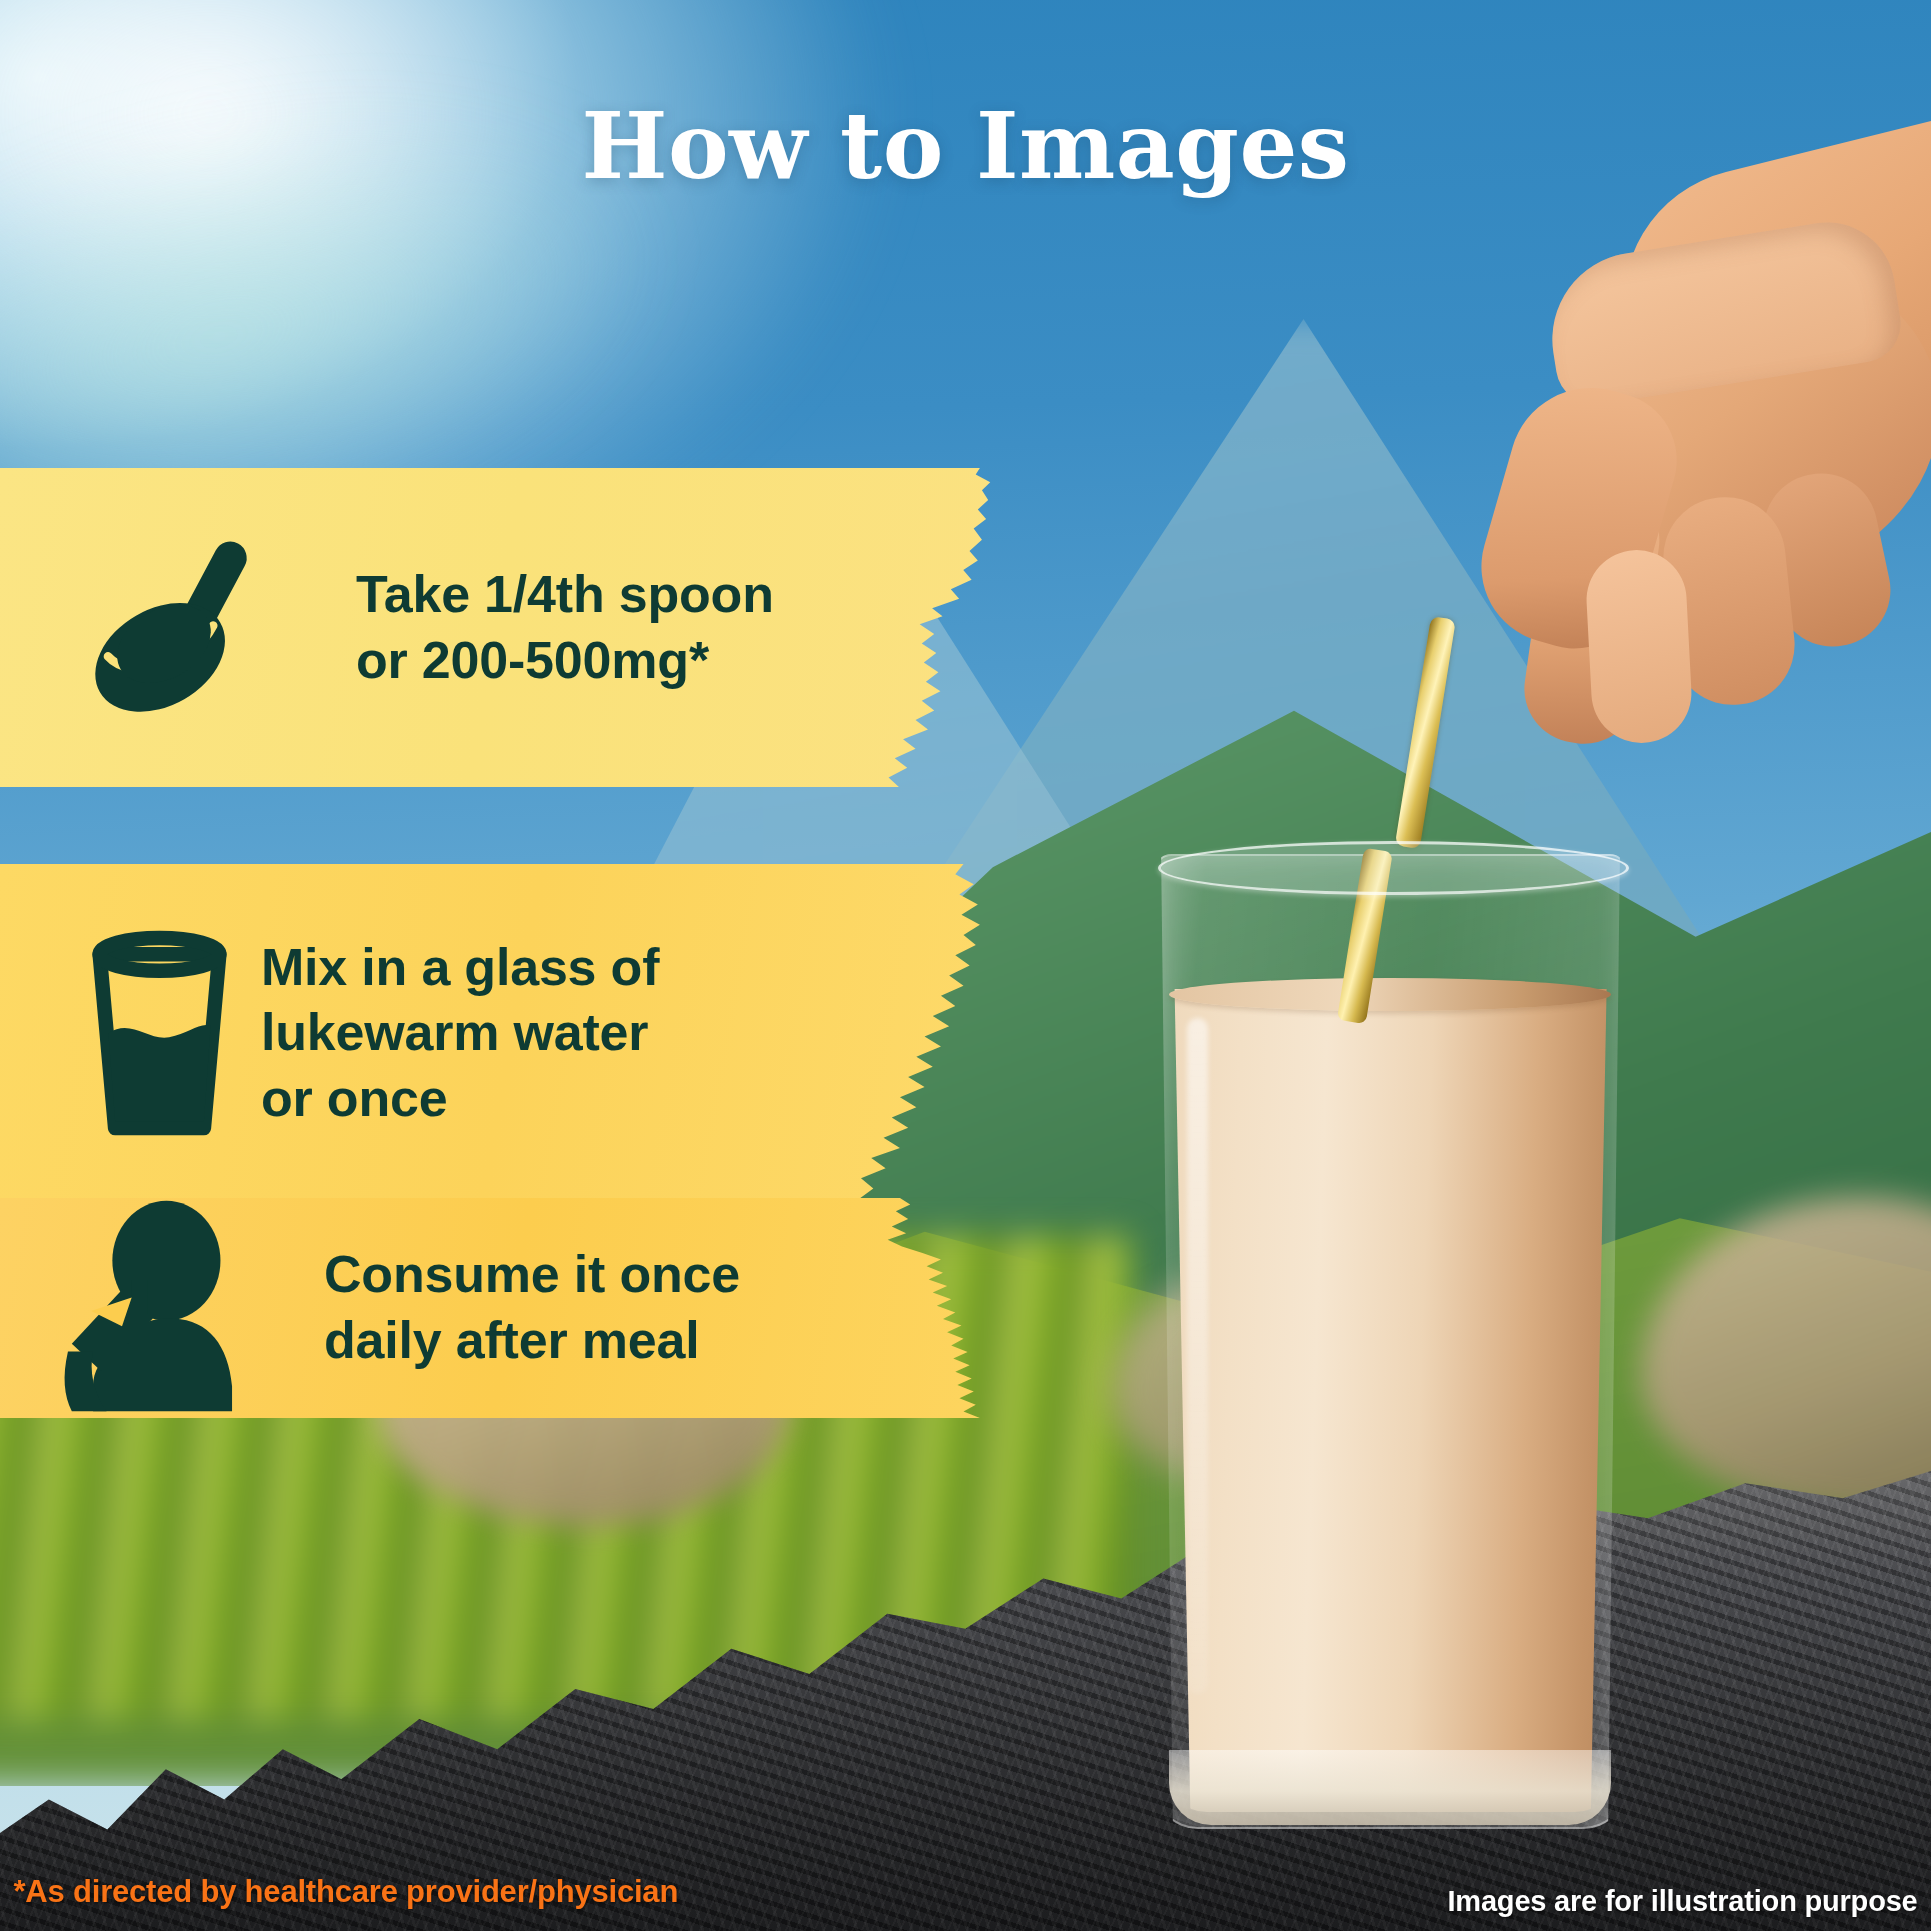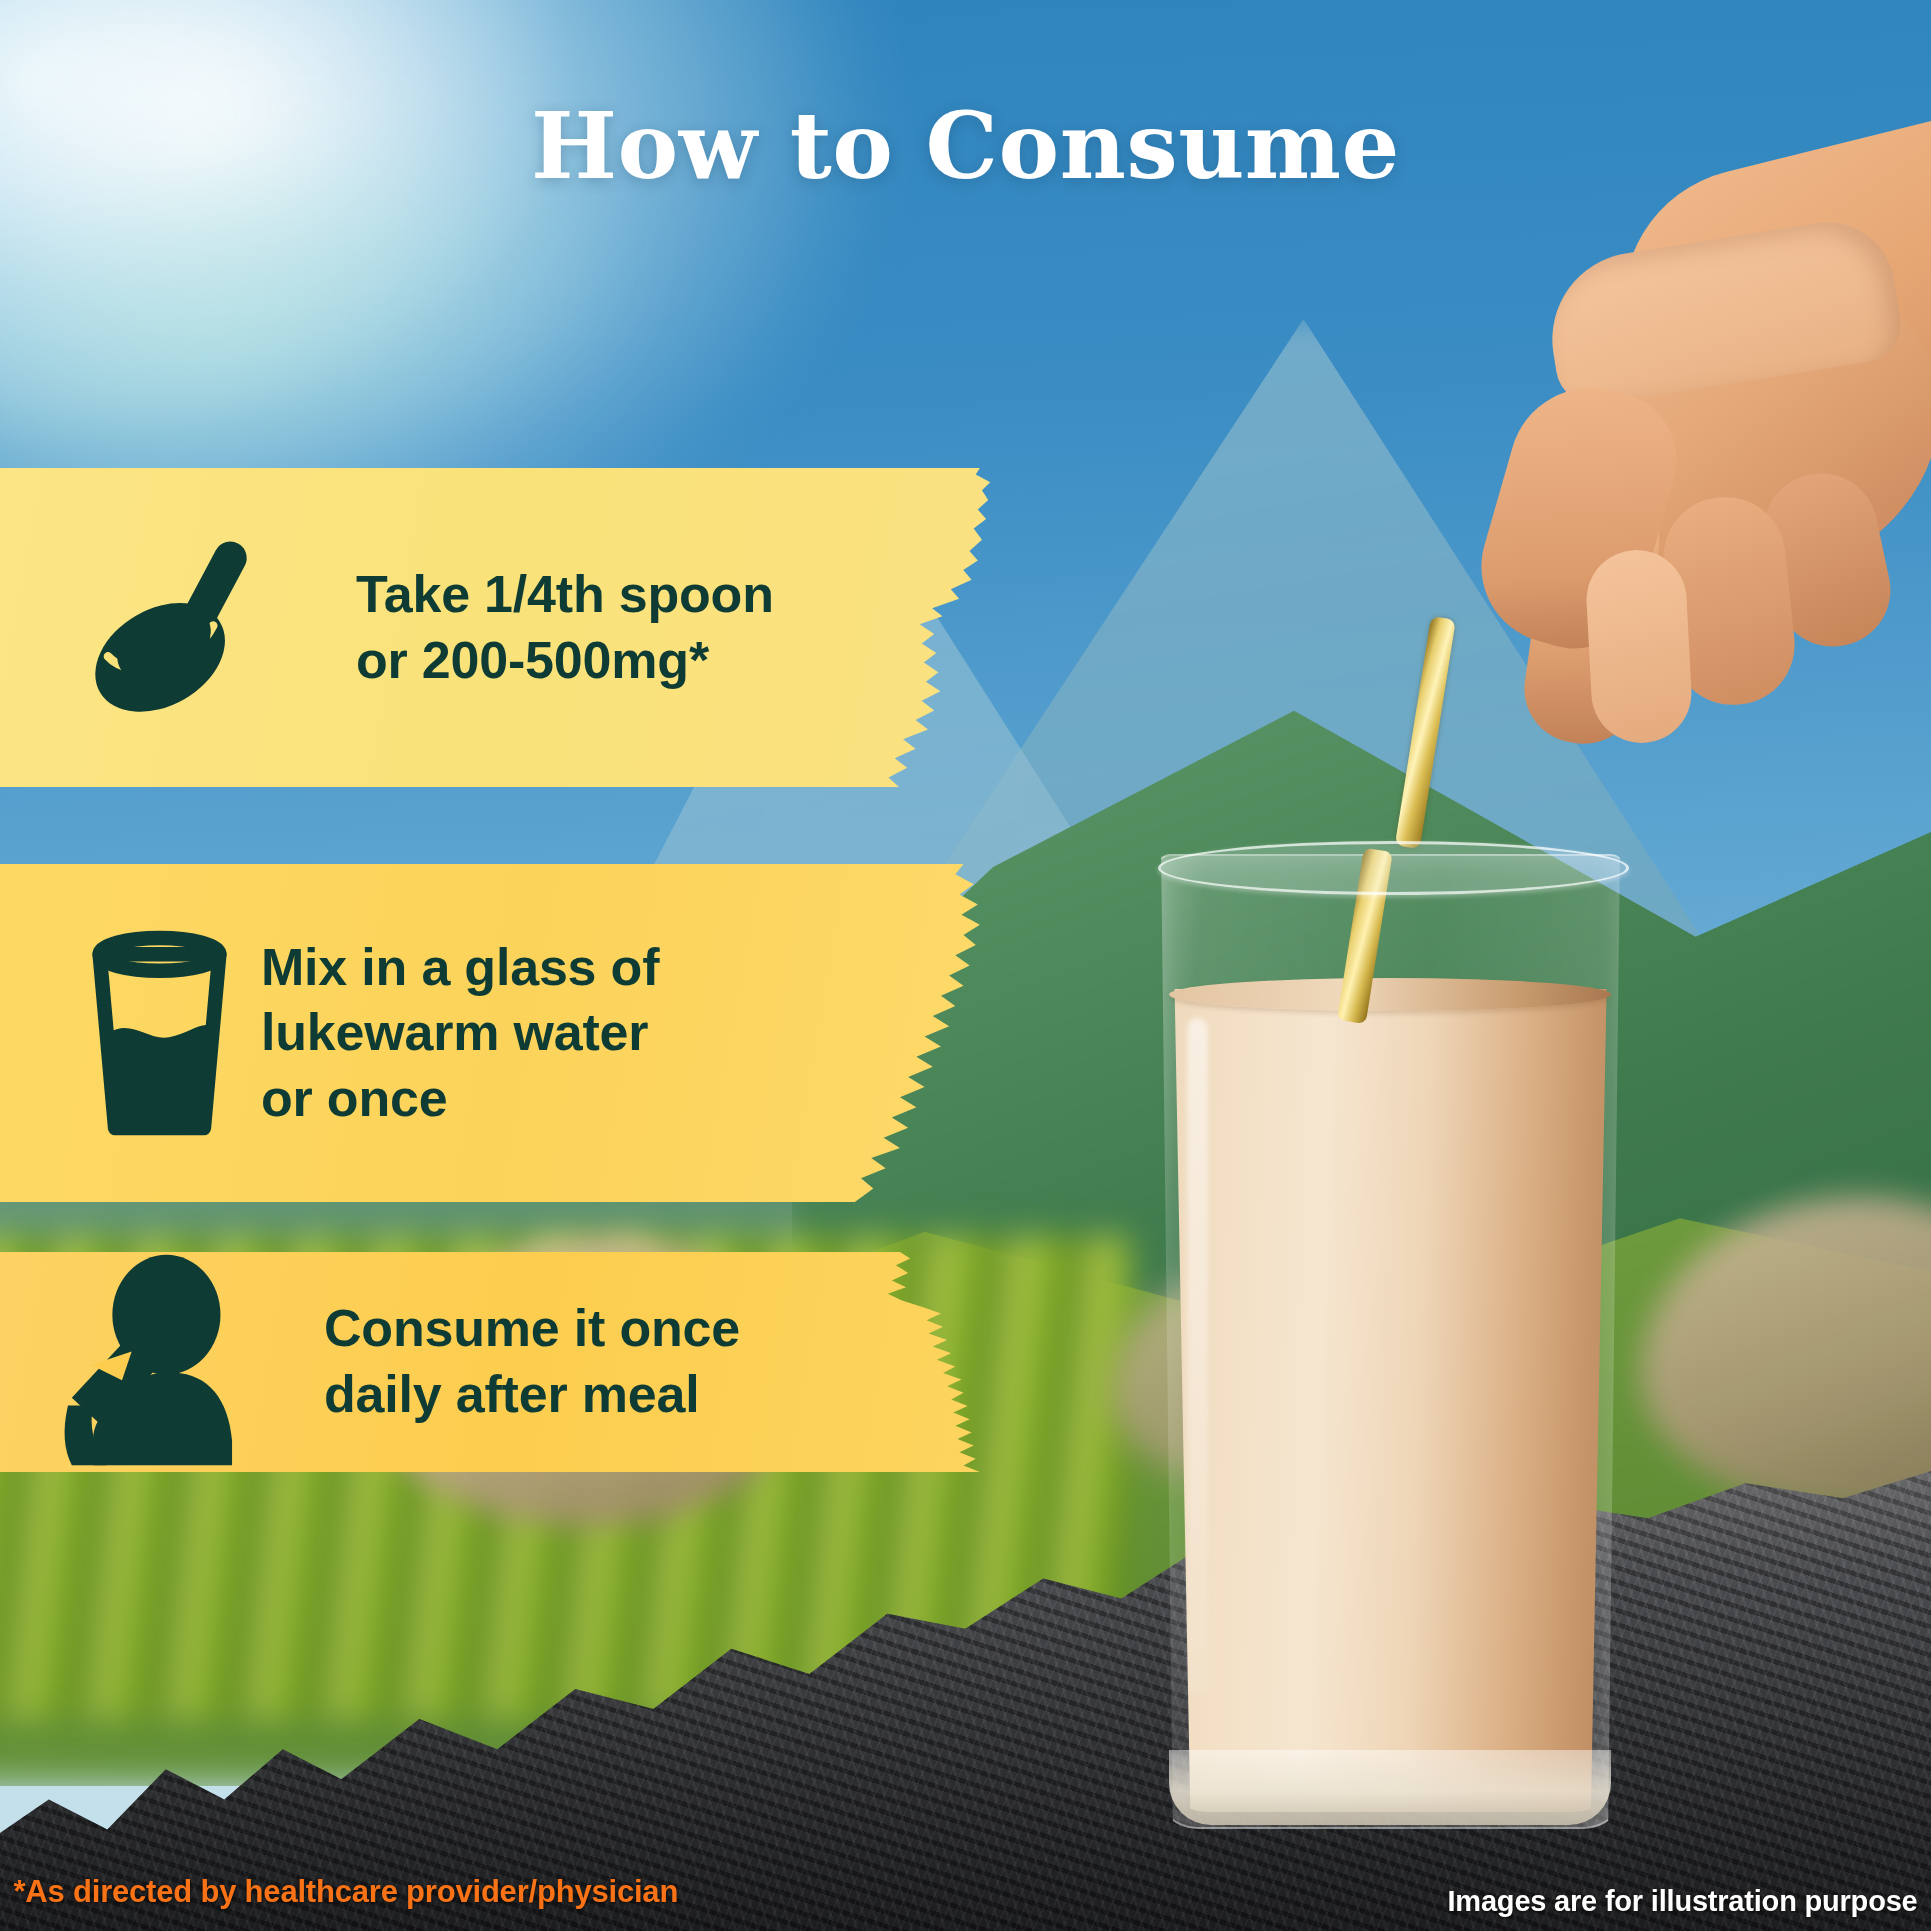--- a/index.html
+++ b/index.html
@@ -233,21 +233,21 @@
       91.0% 45%, 92.6% 48%, 90.2% 51%, 91.8% 54%, 89.4% 57%,
       91.0% 60%, 88.6% 63%, 90.2% 66%, 87.8% 69%, 89.4% 72%,
       87.0% 75%, 88.6% 78%, 86.2% 81%, 87.8% 84%, 85.0% 87%,
       86.4% 90%, 84.0% 93%, 85.2% 96%, 83.4% 100%, 0% 100%);
   }
   #banner2 .inner { padding: 0 0 0 58px; }
   #banner2 .icon-wrap { width: 203px; height: 217px; }
   #banner2 .step-text { }
 
   #banner3 {
-    top: 1252px;
+    top: 1198px;
     width: 1025px;
     height: 220px;
   }
   #banner3 .bandbg {
     background: linear-gradient(100deg, #FDD263 0%, #FCCD4E 50%, #FDD560 100%);
     clip-path: polygon(
       0% 0%, 87.8% 0%, 88.8% 3%, 87.4% 6%, 88.6% 9.5%, 87.0% 13%,
       88.4% 16%, 86.6% 19%, 88.0% 22%, 90.0% 25%, 91.8% 28%,
       90.4% 31%, 92.0% 34%, 90.6% 37%, 92.4% 40%, 91.0% 43%,
       92.8% 46%, 91.4% 49%, 93.2% 52%, 92.0% 55%, 93.8% 58%,
@@ -469,21 +469,21 @@
   <div class="glass">
     <div class="glass-body"></div>
     <div class="glass-liquid"></div>
     <div class="glass-liquid-top"></div>
     <div class="straw-in"></div>
     <div class="glass-rim"></div>
     <div class="glass-hl"></div>
     <div class="glass-base"></div>
   </div>
 
-  <div class="title">How to Consume</div>
+  <div class="title">How to Images</div>
 
   <div class="banner" id="banner1">
     <div class="bandbg"></div>
     <div class="inner">
       <div class="icon-wrap">
         <svg viewBox="0 0 200 200" width="193" height="193" aria-hidden="true">
           <g fill="#0E3B33">
             <rect x="118" y="6" width="34" height="118" rx="17" transform="rotate(28 135 65)"></rect>
             <ellipse cx="82" cy="131" rx="72" ry="50" transform="rotate(-30 82 131)"></ellipse>
           </g>

